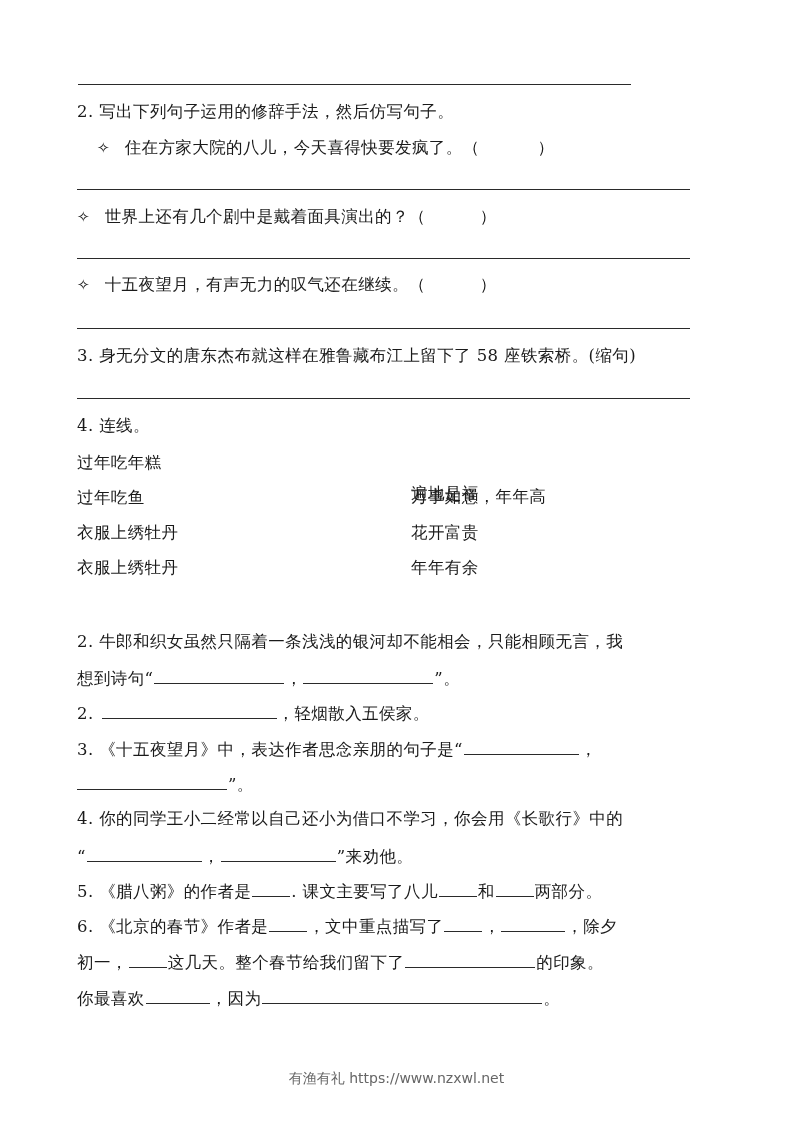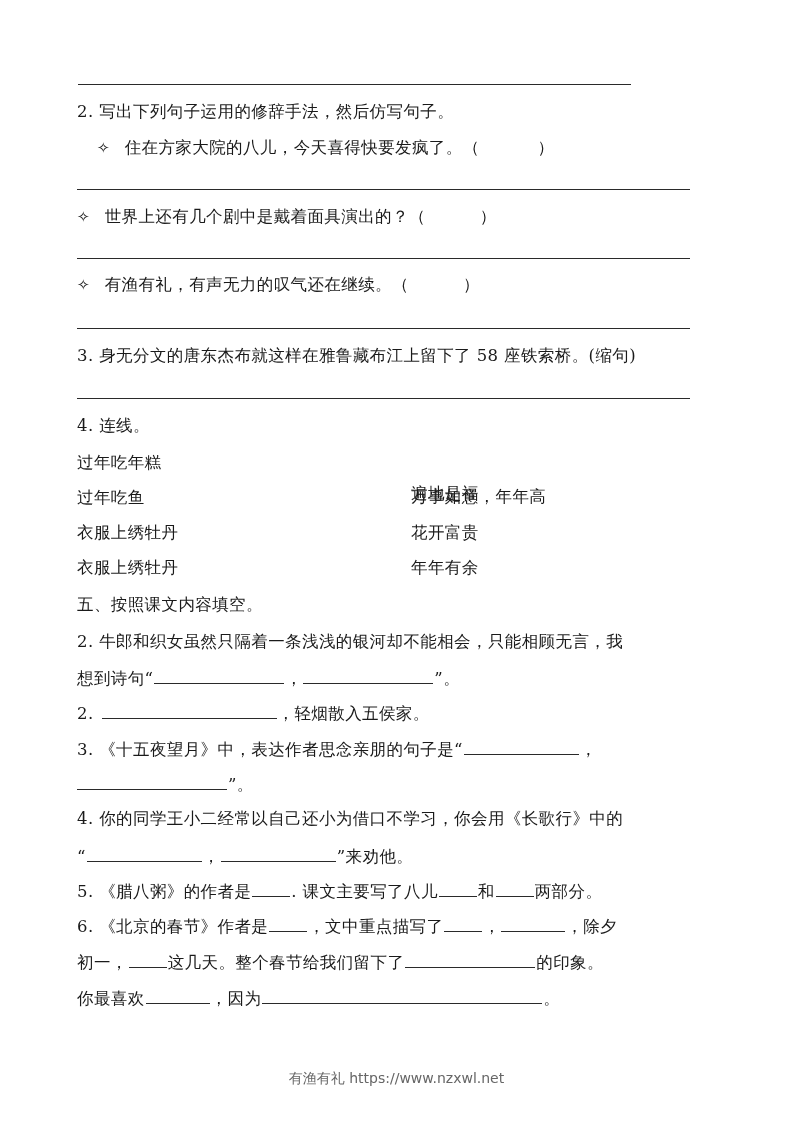--- a/index.html
+++ b/index.html
@@ -76,42 +76,41 @@
   <div class="rule" style="left:77px; top:189px; width:613px;"></div>
 
   <div class="line" style="top:206px;">
     <span class="diamond">✧</span>
     <span>世界上还有几个剧中是戴着面具演出的？</span><span>（</span><span class="paren-gap" style="width:54px;"></span><span>）</span>
   </div>
   <div class="rule" style="left:77px; top:258px; width:613px;"></div>
 
   <div class="line" style="top:274px;">
     <span class="diamond">✧</span>
-    <span>有渔有礼，有声无力的叹气还在继续。</span><span>（</span><span class="paren-gap" style="width:54px;"></span><span>）</span>
+    <span>十五夜望月，有声无力的叹气还在继续。</span><span>（</span><span class="paren-gap" style="width:54px;"></span><span>）</span>
   </div>
   <div class="rule" style="left:77px; top:328px; width:613px;"></div>
 
   <div class="line" style="top:345px;">3. 身无分文的唐东杰布就这样在雅鲁藏布江上留下了 58 座铁索桥。(缩句)</div>
   <div class="rule" style="left:77px; top:398px; width:613px;"></div>
 
   <div class="line" style="top:415px;">4. 连线。</div>
 
   <div class="line" style="top:452px;">过年吃年糕</div>
   <div class="line col-right" style="top:452px;margin-top:31px;">遍地是福</div>
 
   <div class="line" style="top:487px;">过年吃鱼</div>
   <div class="line col-right" style="top:487px;font-family:Liberation Mono, monospace;">万事如意，年年高</div>
 
   <div class="line" style="top:522px;">衣服上绣牡丹</div>
   <div class="line col-right" style="top:522px;">花开富贵</div>
 
   <div class="line" style="top:557px;">衣服上绣牡丹</div>
   <div class="line col-right" style="top:557px;">年年有余</div>
 
-  <div class="line" style="top:594px;">五、按照课文内容填空。</div>
 
   <div class="line" style="top:631px;">2. 牛郎和织女虽然只隔着一条浅浅的银河却不能相会，只能相顾无言，我</div>
   <div class="line" style="top:667px;">
     <span>想到诗句“</span><span class="blank" style="width:130px;"></span><span>，</span><span class="blank" style="width:130px;"></span><span>”。</span>
   </div>
 
   <div class="line" style="top:702px;">
     <span>2.</span><span class="blank" style="width:175px; margin-left:8px;"></span><span>，轻烟散入五侯家。</span>
   </div>
 

